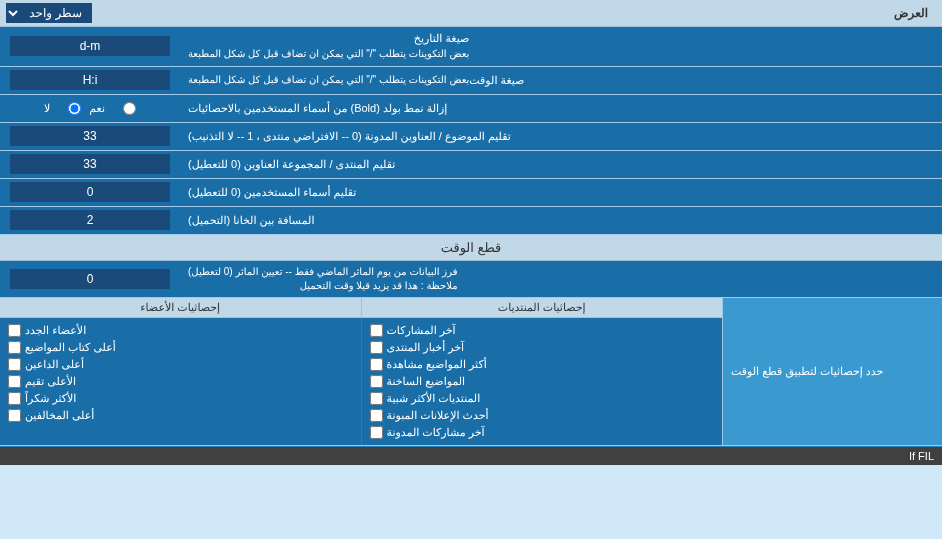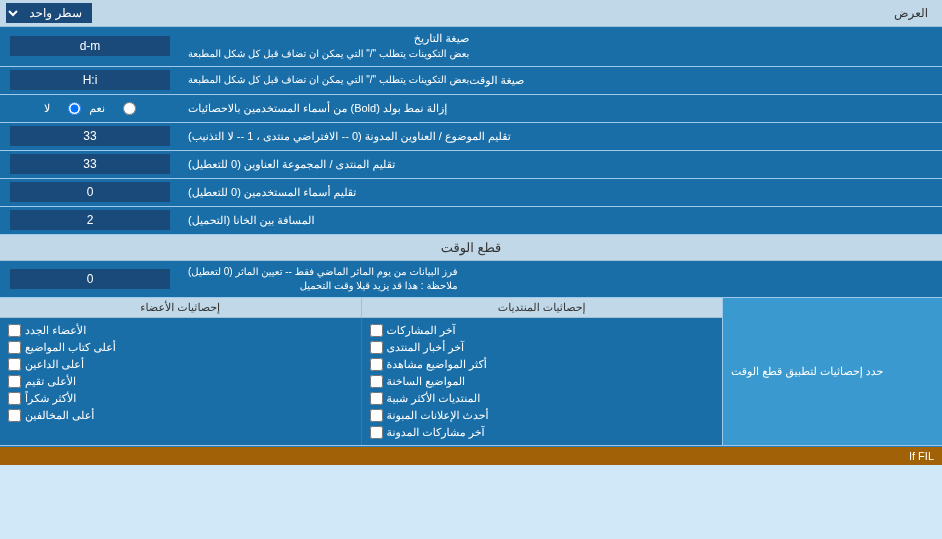--- a/index.html
+++ b/index.html
@@ -108,21 +108,21 @@
     }
 
     .checkbox-item input[type="checkbox"] {
       margin: 0;
     }
   </style>
 </head>
 <body>
 
 <div class="top-row">
-  <div style="flex:1; text-align:right; padding-right:8px; color:#333; font-weight:normal;">العرض</div>
+  <div style="flex:1; text-align:right; padding-right:8px; color:#333; font-weight:bold;">العرض</div>
   <div style="display:flex; align-items:center; gap:4px;">
     <select><option>سطر واحد</option><option>سطرين</option><option>ثلاثة أسطر</option></select>
   </div>
 </div>
 
 <div class="row">
   <div class="label-cell">
     <div style="text-align:right;">صيغة التاريخ<br><span style="font-size:10px;">بعض التكوينات يتطلب "/" التي يمكن ان تضاف قبل كل شكل المطبعة</span></div>
   </div>
   <div class="input-cell">
@@ -257,13 +257,13 @@
         </div>
         <div class="checkbox-item">
           <span>أعلى المخالفين</span>
           <input type="checkbox" style="">
         </div>
       </div>
     </div>
   </div>
 </div>
 
-<div style="background:#a16207; color:#fff; padding:3px 8px; font-size:11px; text-align:right; border-top:1px solid #2a7eb8;">If FIL</div>
+<div style="background:#404040; color:#fff; padding:3px 8px; font-size:11px; text-align:right; border-top:1px solid #2a7eb8;">If FIL</div>
 
 </body></html>

